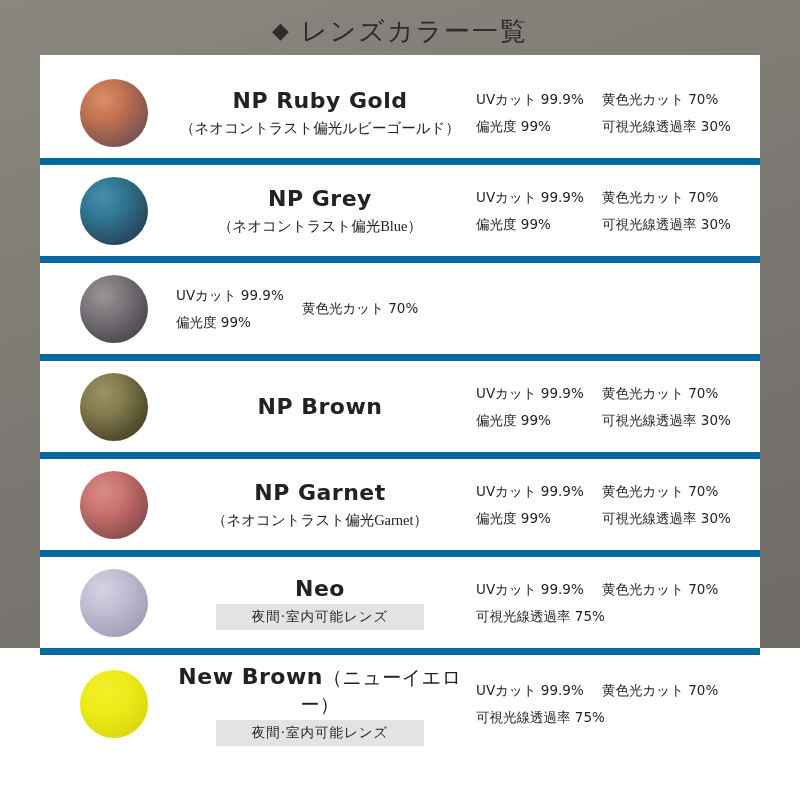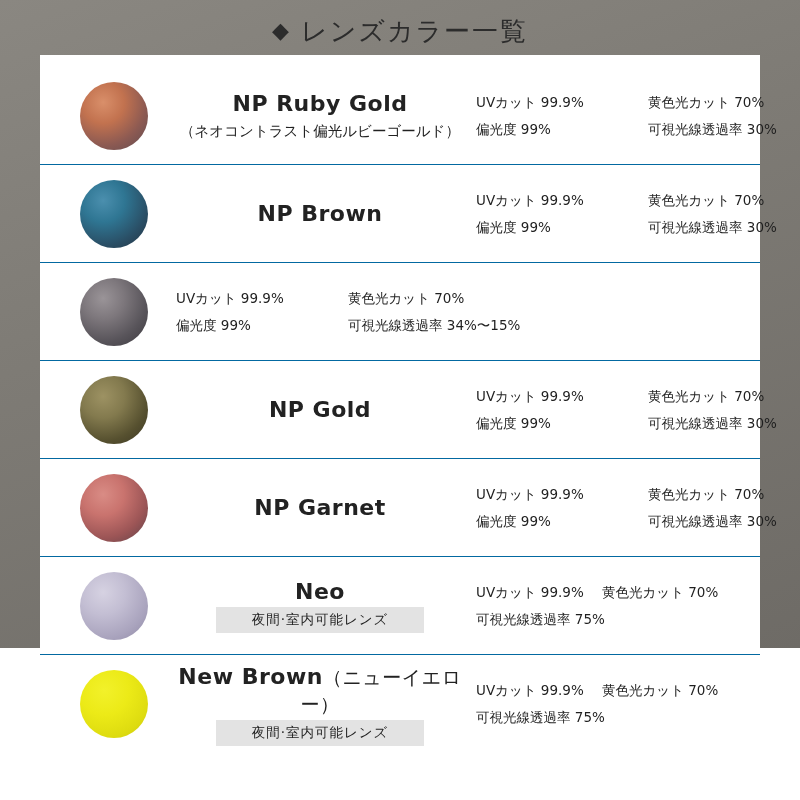--- a/index.html
+++ b/index.html
@@ -50,21 +50,21 @@
   .list {
     position: absolute;
     left: 0;
     top: 0;
     width: 720px;
   }
   .row {
     display: flex;
     align-items: center;
     height: 98px;
-    border-bottom: 1px solid #0369a1;
+    border-bottom: 7px solid #0369a1;
     box-sizing: border-box;
     padding: 0 14px 0 18px;
   }
   .row:first-child {
     margin-top: 12px;
   }
   .row.last {
     border-bottom: none;
   }
   .swatch-cell {
@@ -113,21 +113,20 @@
     margin-top: 2px;
     letter-spacing: 1px;
   }
   .spec-cell {
     flex: 1 1 auto;
     display: flex;
     font-size: 13.5px;
     font-family: "DejaVu Sans", "Liberation Sans", sans-serif;
     color: #1f1f1f;
     padding-left: 6px;
-    gap: 46px;
   }
   .spec-col {
     display: flex;
     flex-direction: column;
     justify-content: center;
   }
   .spec-col.left {
     flex: 0 0 126px;
   }
   .spec-col.right {
@@ -203,75 +202,76 @@
             <div class="spec-line">可視光線透過率 30%</div>
           </div>
         </div>
       </div>
 
       <div class="row">
         <div class="swatch-cell">
           <div class="swatch sw-blue"></div>
         </div>
         <div class="name-cell">
+          <div class="name-en">NP Grey</div>
+          <div class="name-jp">（ネオコントラスト偏光Blue）</div>
+        </div>
+        <div class="spec-cell">
+          <div class="spec-col left">
+            <div class="spec-line">UVカット 99.9%</div>
+            <div class="spec-line">偏光度 99%</div>
+          </div>
+          <div class="spec-col right">
+            <div class="spec-line">黄色光カット 70%</div>
+            <div class="spec-line">可視光線透過率 30%</div>
+          </div>
+        </div>
+      </div>
+
+      <div class="row">
+        <div class="swatch-cell">
+          <div class="swatch sw-grey"></div>
+        </div>
+        <div class="spec-cell">
+          <div class="spec-col left">
+            <div class="spec-line">UVカット 99.9%</div>
+            <div class="spec-line">偏光度 99%</div>
+          </div>
+          <div class="spec-col right">
+            <div class="spec-line">黄色光カット 70%</div>
+          </div>
+        </div>
+      </div>
+
+      <div class="row">
+        <div class="swatch-cell">
+          <div class="swatch sw-brown"></div>
+        </div>
+        <div class="name-cell">
           <div class="name-en">NP Brown</div>
         </div>
         <div class="spec-cell">
           <div class="spec-col left">
             <div class="spec-line">UVカット 99.9%</div>
             <div class="spec-line">偏光度 99%</div>
           </div>
           <div class="spec-col right">
             <div class="spec-line">黄色光カット 70%</div>
             <div class="spec-line">可視光線透過率 30%</div>
           </div>
         </div>
       </div>
 
       <div class="row">
         <div class="swatch-cell">
-          <div class="swatch sw-grey"></div>
-        </div>
-        <div class="spec-cell">
-          <div class="spec-col left">
-            <div class="spec-line">UVカット 99.9%</div>
-            <div class="spec-line">偏光度 99%</div>
-          </div>
-          <div class="spec-col right">
-            <div class="spec-line">黄色光カット 70%</div>
-            <div class="spec-line">可視光線透過率 34%〜15%</div>
-          </div>
-        </div>
-      </div>
-
-      <div class="row">
-        <div class="swatch-cell">
-          <div class="swatch sw-brown"></div>
-        </div>
-        <div class="name-cell">
-          <div class="name-en">NP Gold</div>
-        </div>
-        <div class="spec-cell">
-          <div class="spec-col left">
-            <div class="spec-line">UVカット 99.9%</div>
-            <div class="spec-line">偏光度 99%</div>
-          </div>
-          <div class="spec-col right">
-            <div class="spec-line">黄色光カット 70%</div>
-            <div class="spec-line">可視光線透過率 30%</div>
-          </div>
-        </div>
-      </div>
-
-      <div class="row">
-        <div class="swatch-cell">
           <div class="swatch sw-garnet"></div>
         </div>
         <div class="name-cell">
           <div class="name-en">NP Garnet</div>
+          <div class="name-jp">（ネオコントラスト偏光Garnet）</div>
         </div>
         <div class="spec-cell">
           <div class="spec-col left">
             <div class="spec-line">UVカット 99.9%</div>
             <div class="spec-line">偏光度 99%</div>
           </div>
           <div class="spec-col right">
             <div class="spec-line">黄色光カット 70%</div>
             <div class="spec-line">可視光線透過率 30%</div>
           </div>

